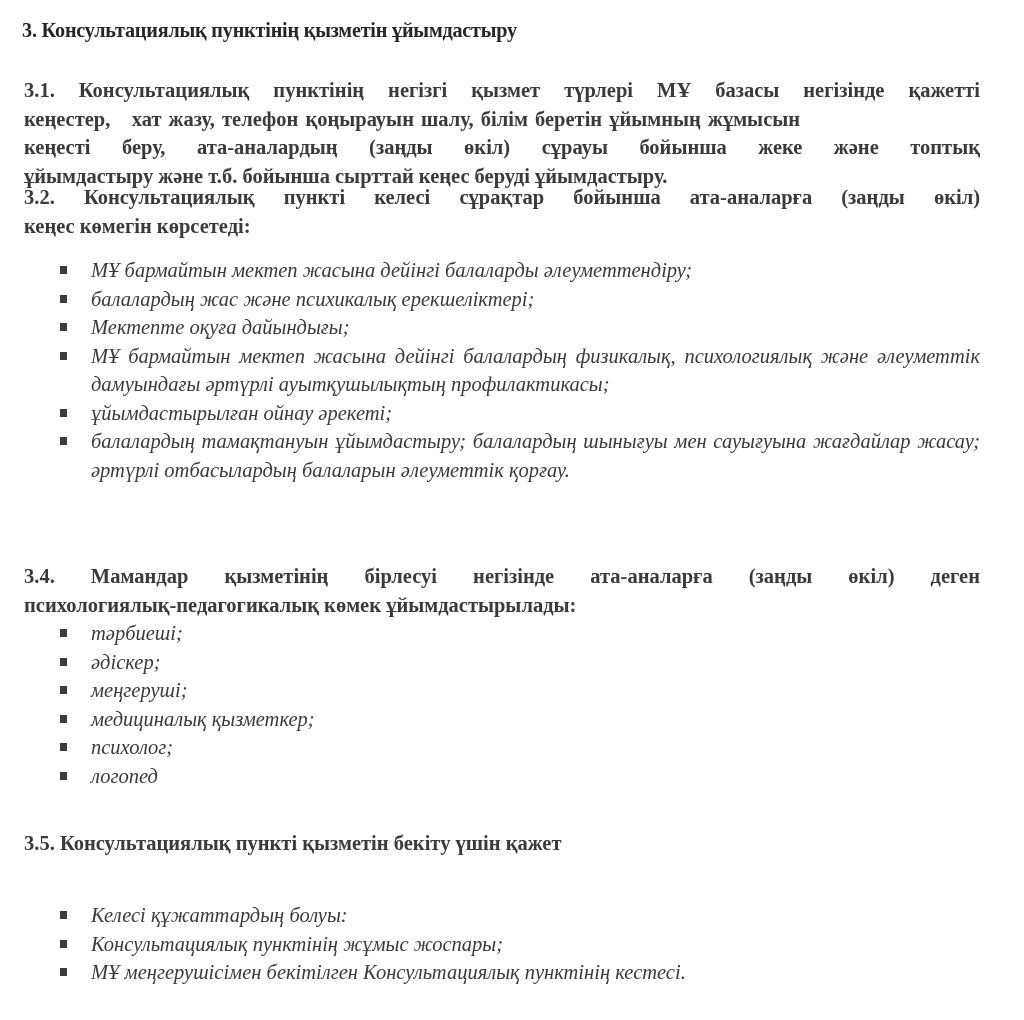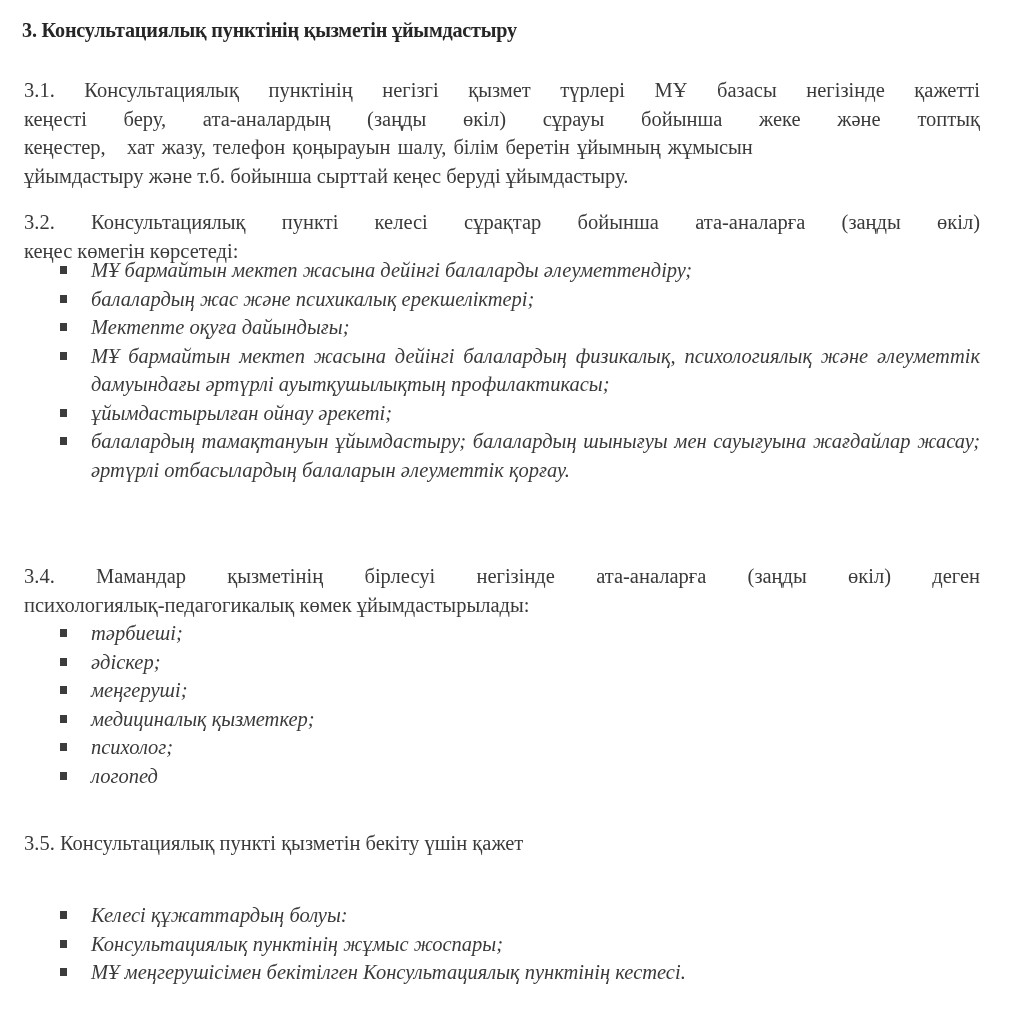--- a/index.html
+++ b/index.html
@@ -35,20 +35,21 @@
     .block {
       position: absolute;
       left: 24px;
       width: 956px;
       font-size: 20.5px;
       line-height: 28.5px;
     }
     .line {
       display: block;
       white-space: nowrap;
+      font-weight: bold;
     }
     .line.j {
       text-align: justify;
       text-align-last: justify;
       white-space: normal;
     }
     ul.bullets {
       list-style: none;
       margin: 0;
       padding: 0;
@@ -79,26 +80,26 @@
   </style>
 </head>
 <body>
 
 <div class="page">
 
   <div class="heading">3. Консультациялық пунктінің қызметін ұйымдастыру</div>
 
   <div class="block" style="top:76px;">
     <span class="line j">3.1. Консультациялық пунктінің негізгі қызмет түрлері МҰ базасы негізінде қажетті</span>
+    <span class="line j" style="white-space:pre; text-align:left; text-align-last:auto; word-spacing:2px;">кеңестер,   хат жазу, телефон қоңырауын шалу, білім беретін ұйымның жұмысын</span>
     <span class="line j">кеңесті беру, ата-аналардың (заңды өкіл) сұрауы бойынша жеке және топтық</span>
-    <span class="line j" style="white-space:pre; text-align:left; text-align-last:auto; word-spacing:2px;">кеңестер,   хат жазу, телефон қоңырауын шалу, білім беретін ұйымның жұмысын</span>
     <span class="line">ұйымдастыру және т.б. бойынша сырттай кеңес беруді ұйымдастыру.</span>
   </div>
 
-  <div class="block" style="top:208px;">
+  <div class="block" style="top:183px;">
     <span class="line j">3.2. Консультациялық пункті келесі сұрақтар бойынша ата-аналарға (заңды өкіл)</span>
     <span class="line">кеңес көмегін көрсетеді:</span>
   </div>
 
   <ul class="bullets" style="top:256px;">
     <li><span class="bullet"></span><span class="t">МҰ бармайтын мектеп жасына дейінгі балаларды әлеуметтендіру;</span></li>
     <li><span class="bullet"></span><span class="t">балалардың жас және психикалық ерекшеліктері;</span></li>
     <li><span class="bullet"></span><span class="t">Мектепте оқуға дайындығы;</span></li>
     <li>
         <span class="bullet"></span>

